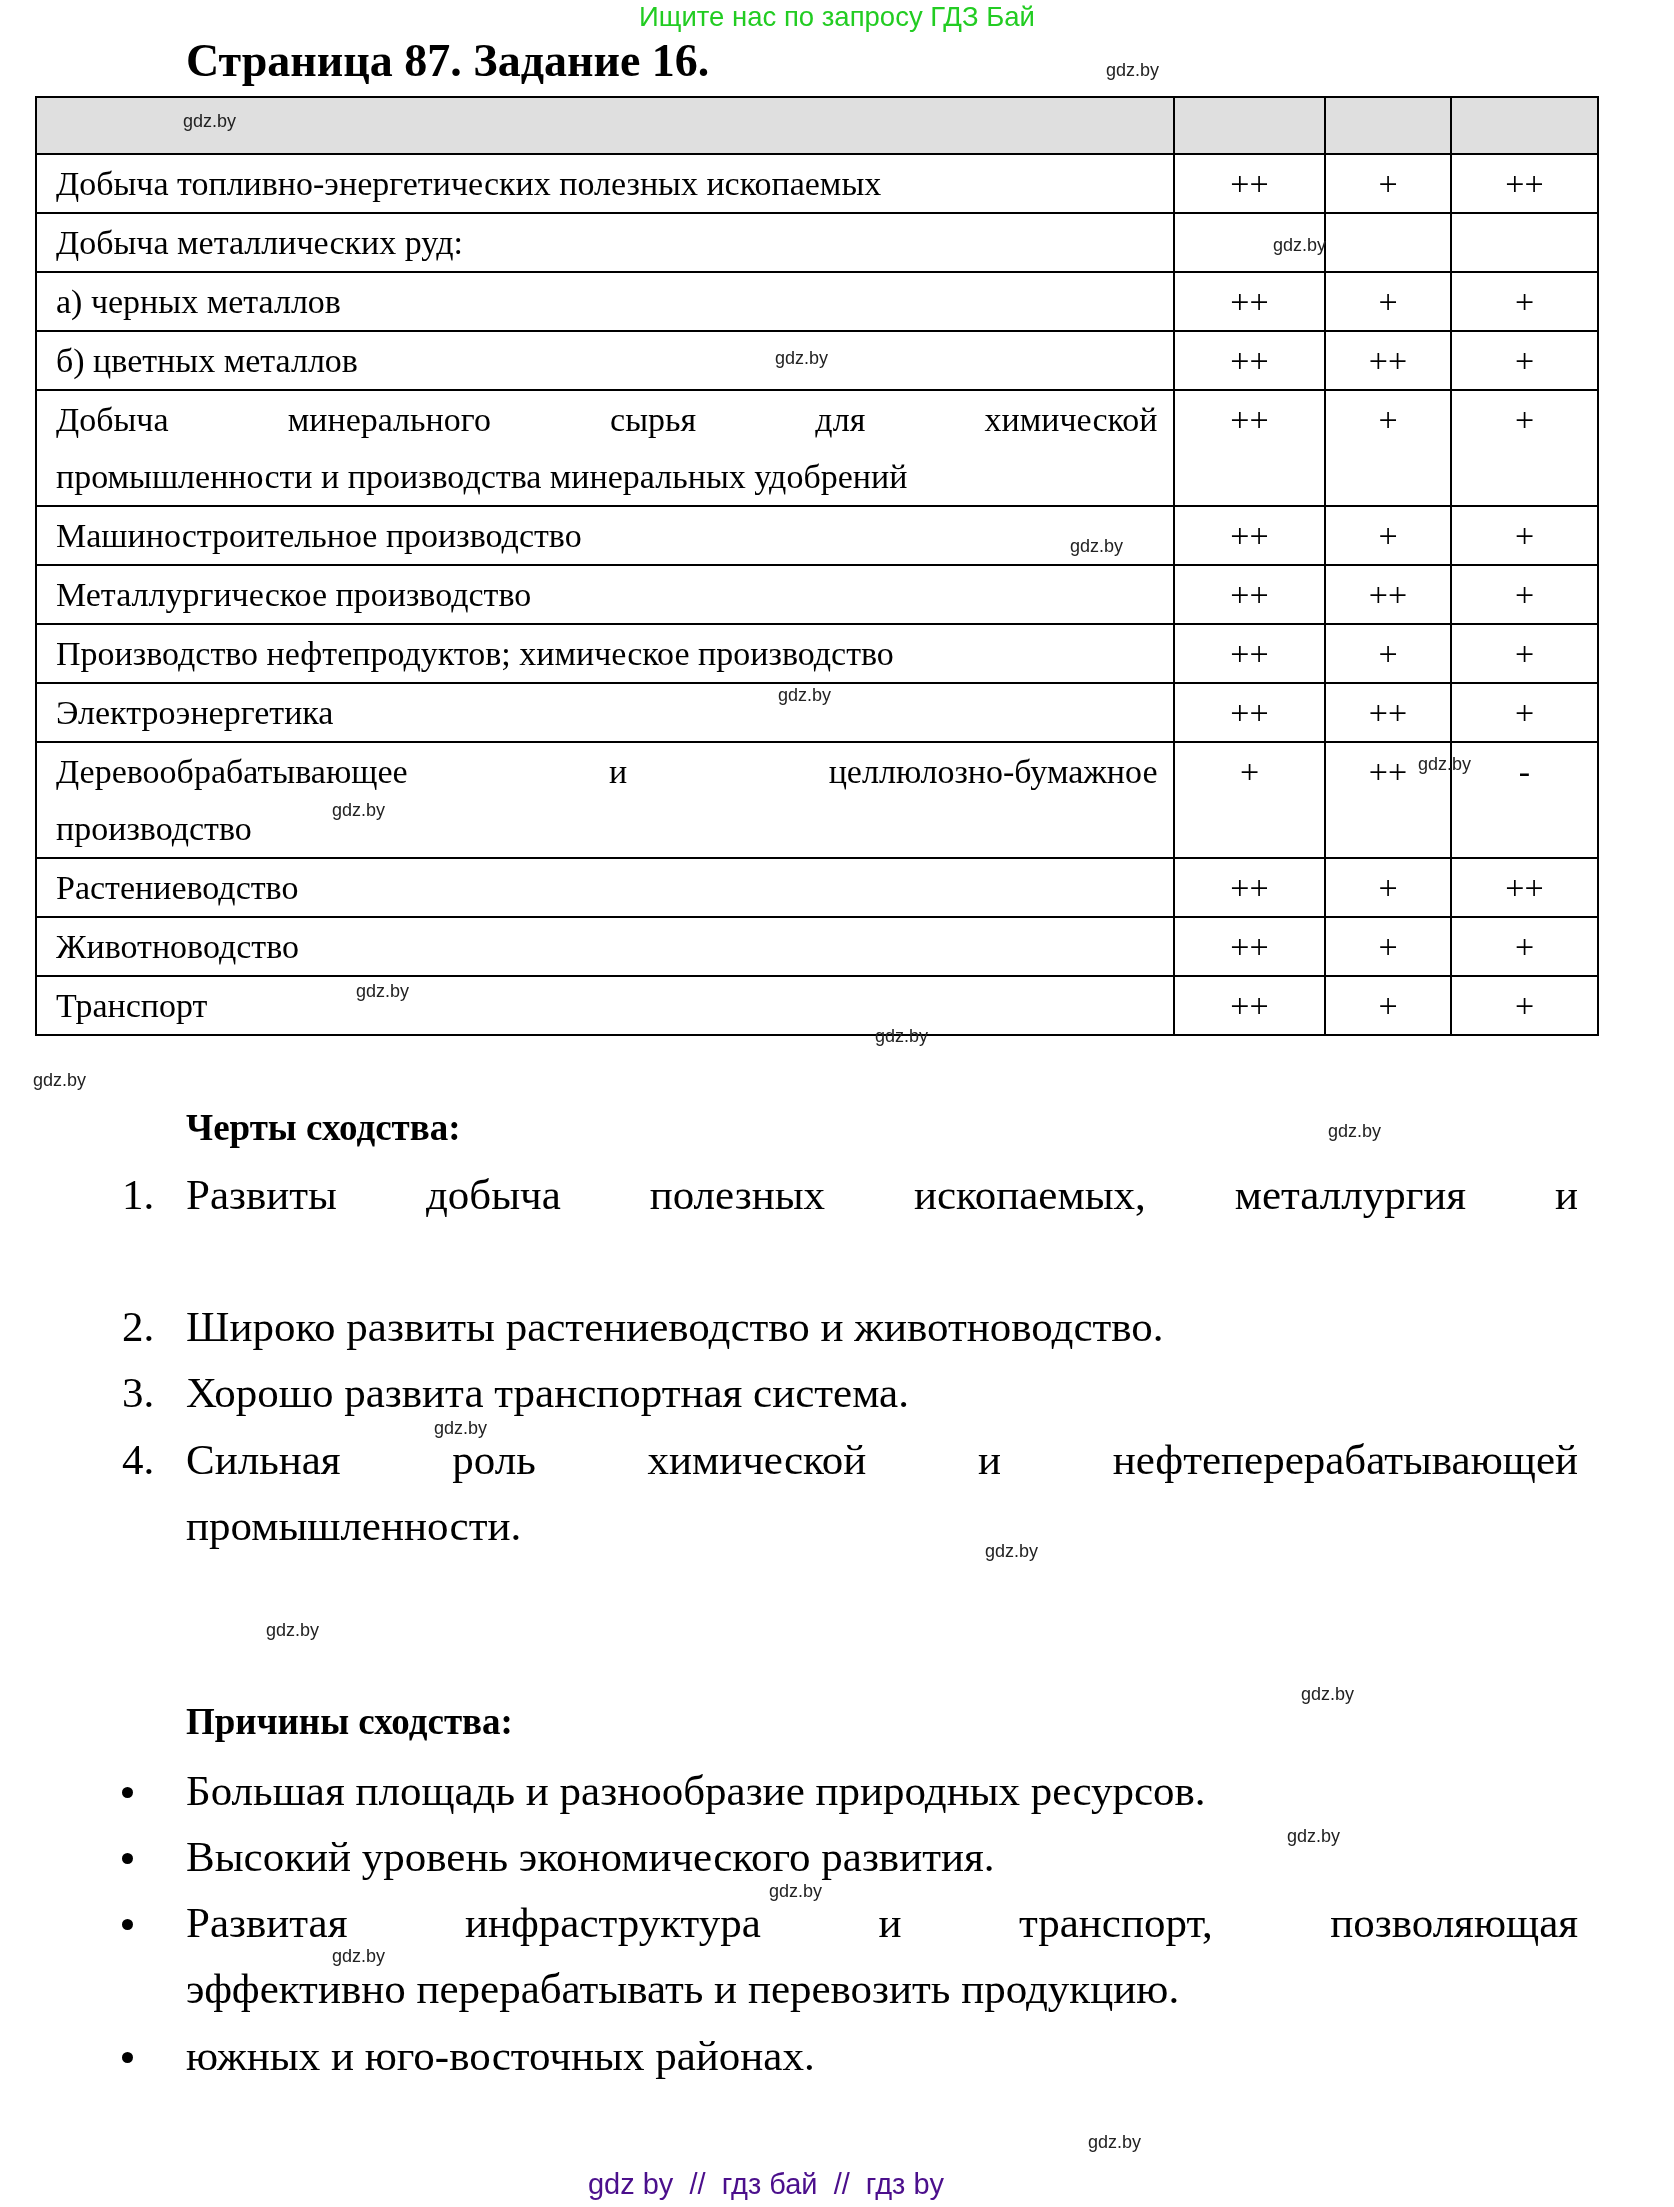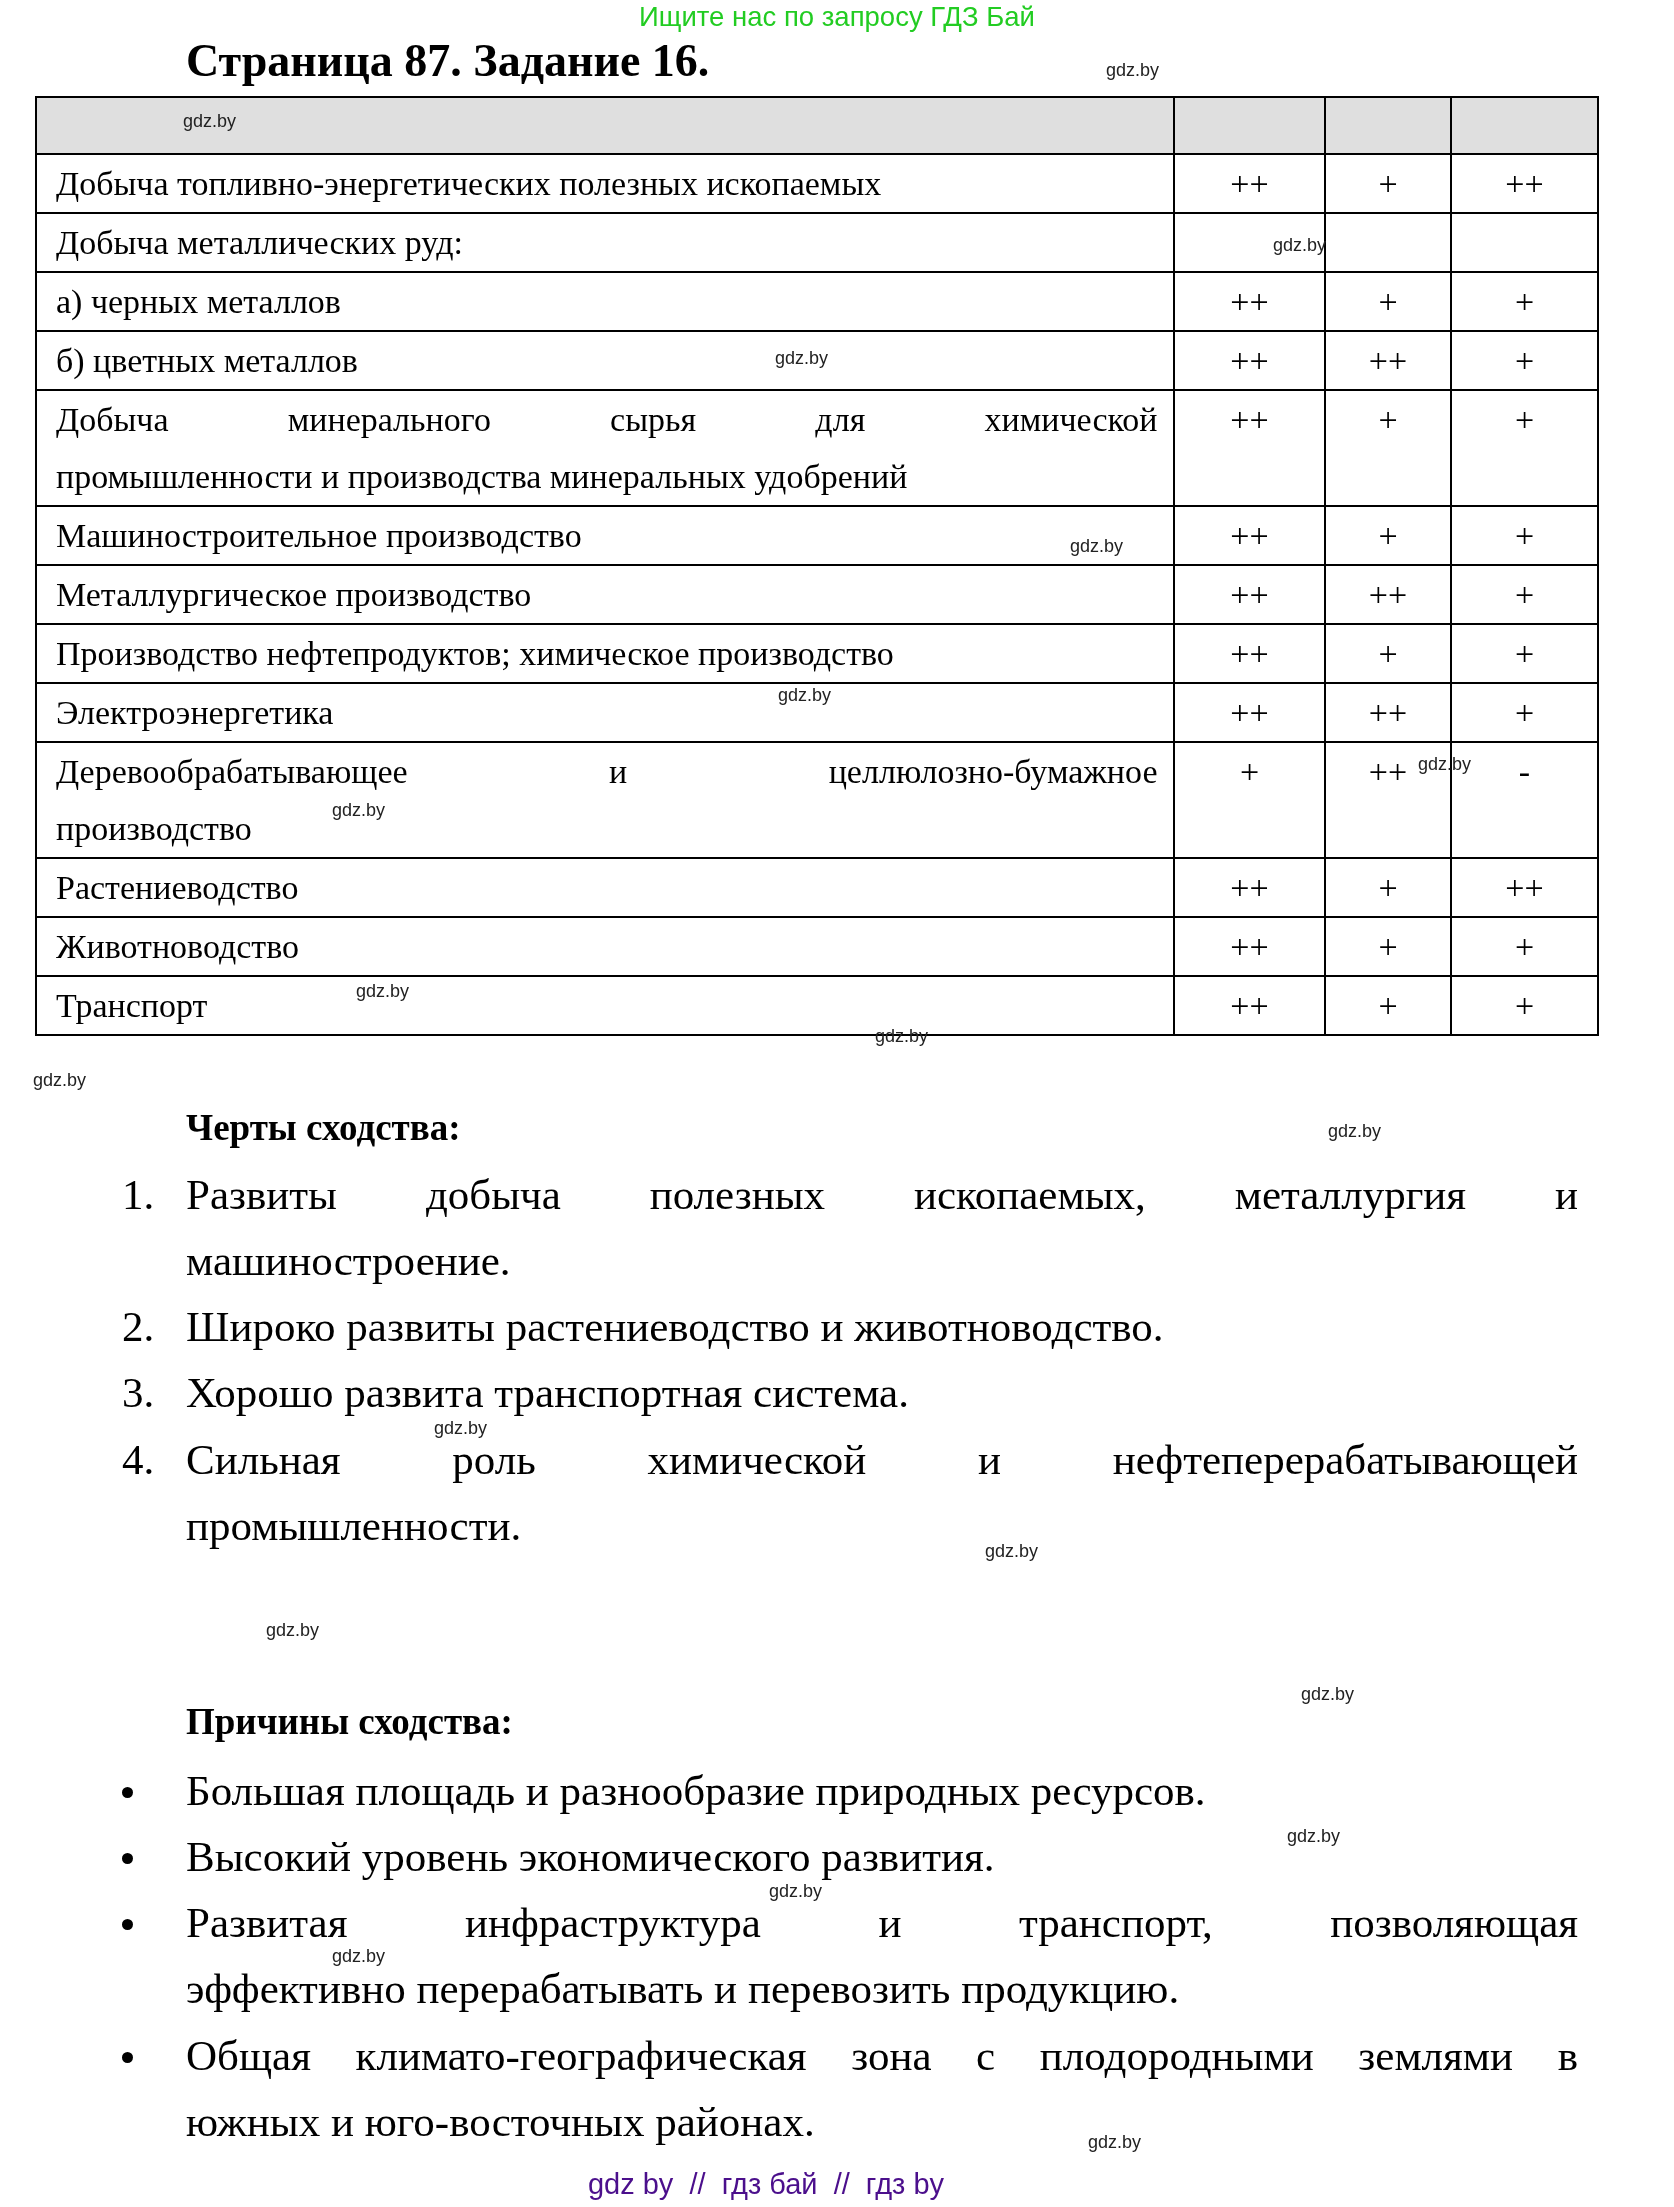--- a/index.html
+++ b/index.html
@@ -133,21 +133,20 @@
     </tr>
   </tbody>
 </table>
 
 <div class="abs section-h" style="top:1102px;">Черты сходства:</div>
 
 <div class="abs item" style="top:1162px;">
   <span class="num">1.</span>
   <span class="txt">
     <span class="ln">Развиты добыча полезных ископаемых, металлургия и</span>
-    <span class="ln last">машиностроение.</span>
   </span>
 </div>
 <div class="abs item" style="top:1294px;">
   <span class="num">2.</span>
   <span class="txt">
     <span class="ln last">Широко развиты растениеводство и животноводство.</span>
   </span>
 </div>
 <div class="abs item" style="top:1360px;">
   <span class="num">3.</span>
@@ -180,21 +179,20 @@
 <div class="abs item" style="top:1890px;">
   <span class="bullet-dot"></span>
   <span class="txt">
     <span class="ln">Развитая инфраструктура и транспорт, позволяющая</span>
     <span class="ln last">эффективно перерабатывать и перевозить продукцию.</span>
   </span>
 </div>
 <div class="abs item" style="top:2023px;">
   <span class="bullet-dot"></span>
   <span class="txt">
-    <span class="ln">Общая климато-географическая зона с плодородными землями в</span>
     <span class="ln last">южных и юго-восточных районах.</span>
   </span>
 </div>
 
 <div class="abs wm" style="left:1106px;top:57px;">gdz.by</div>
 <div class="abs wm" style="left:183px;top:108px;">gdz.by</div>
 <div class="abs wm" style="left:1273px;top:232px;">gdz.by</div>
 <div class="abs wm" style="left:775px;top:345px;">gdz.by</div>
 <div class="abs wm" style="left:1070px;top:533px;">gdz.by</div>
 <div class="abs wm" style="left:778px;top:682px;">gdz.by</div>

